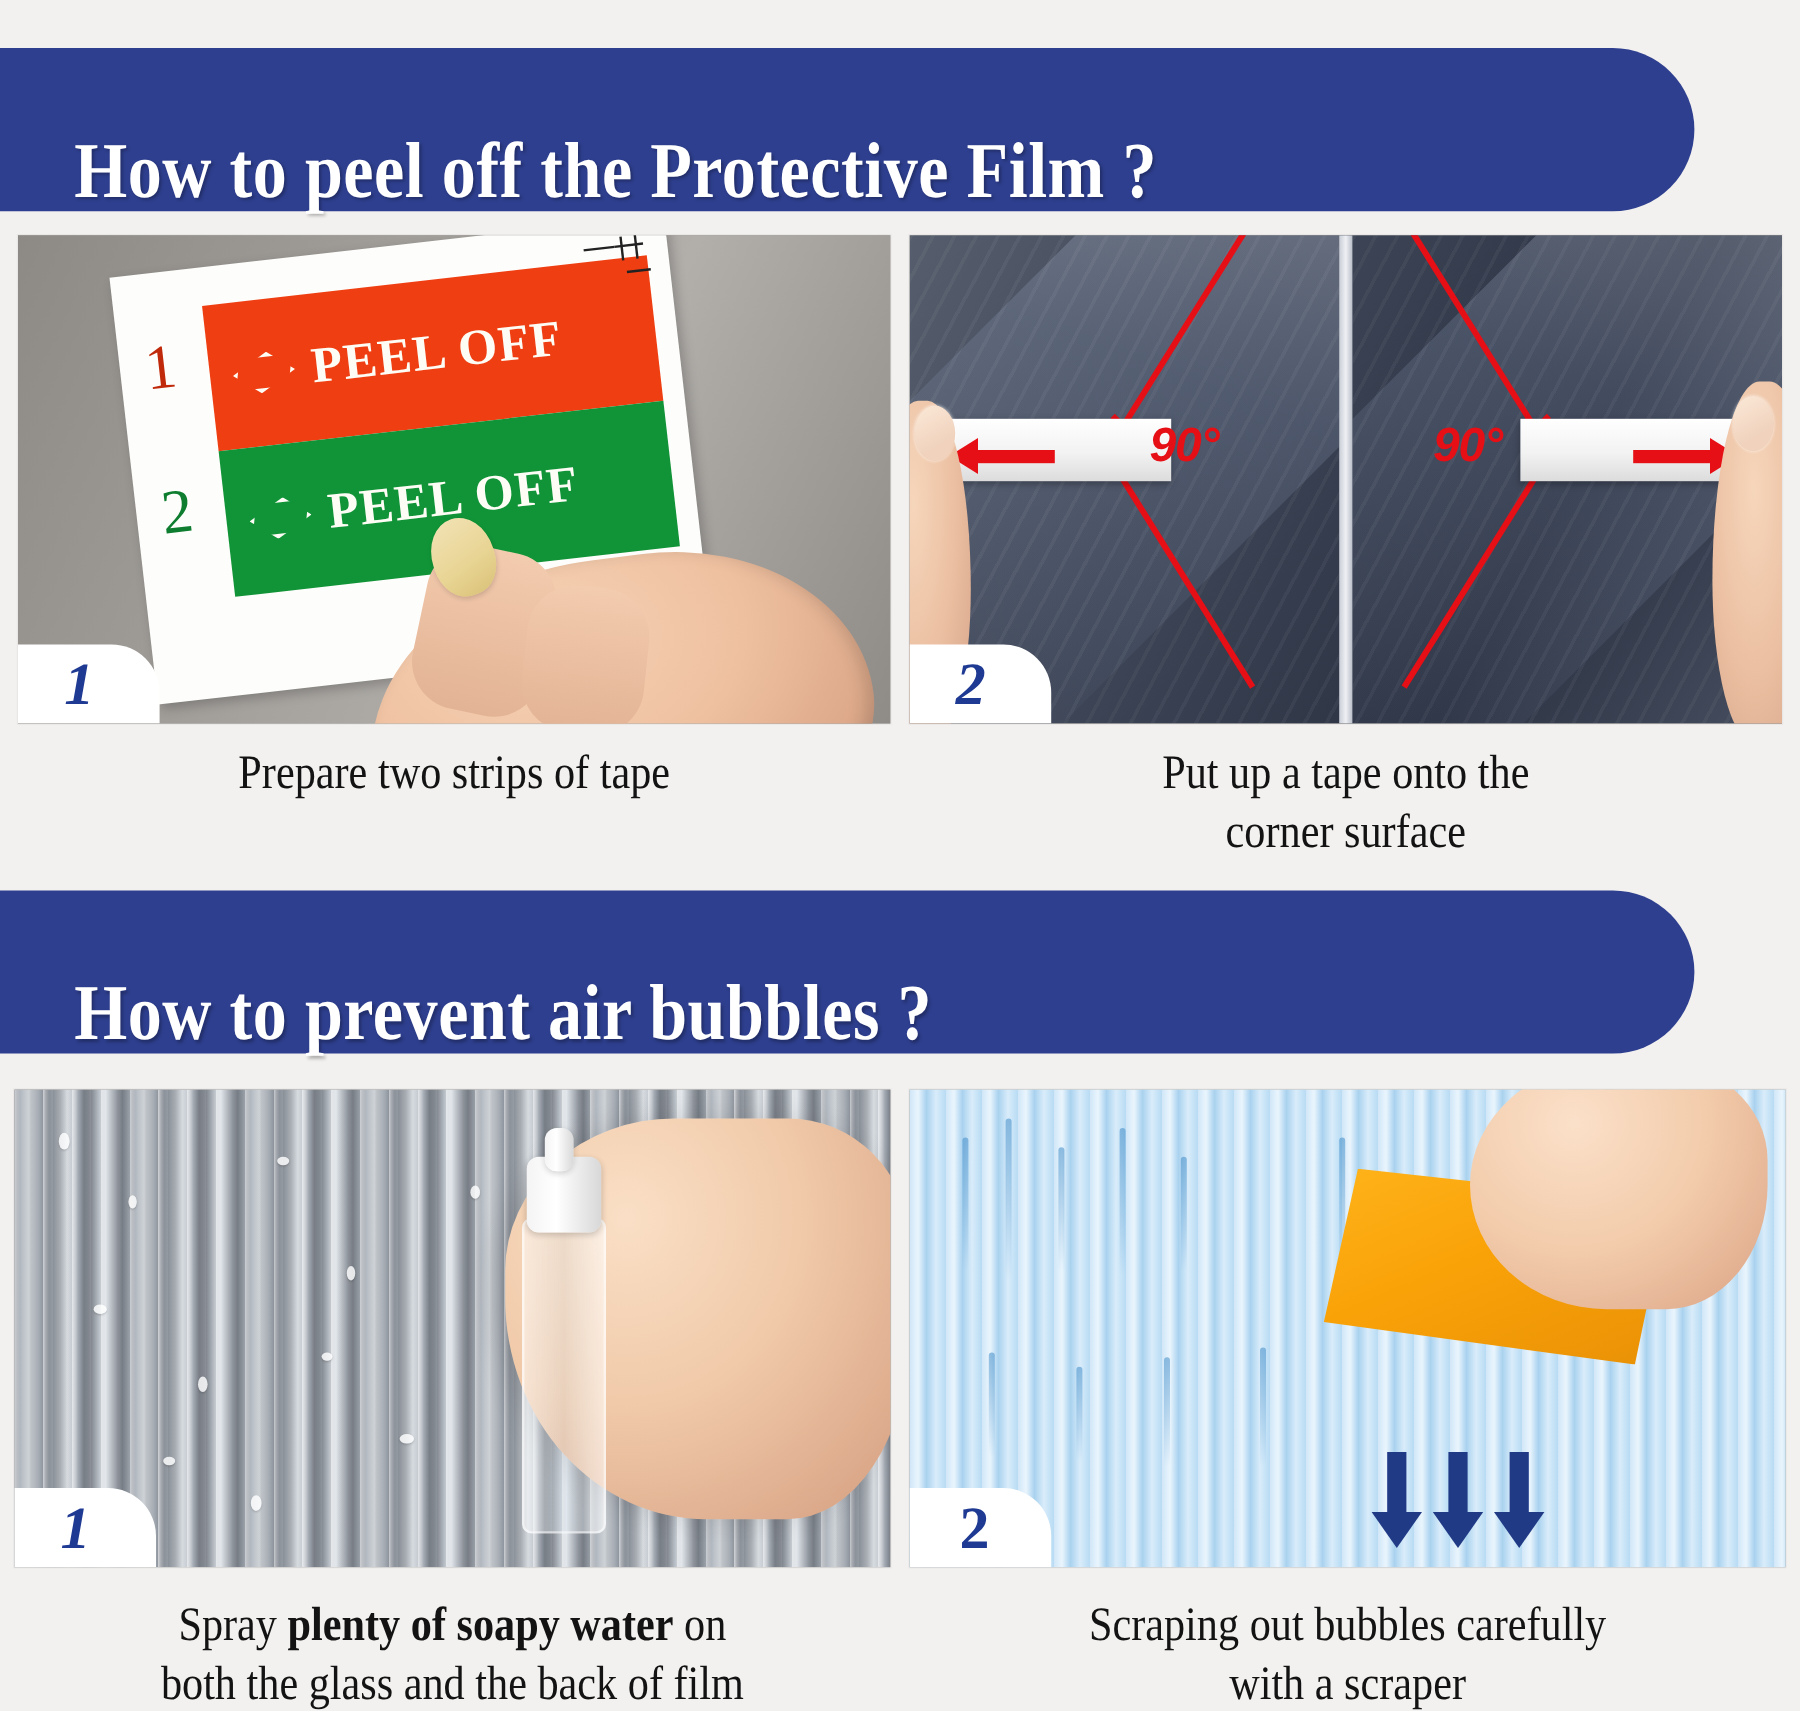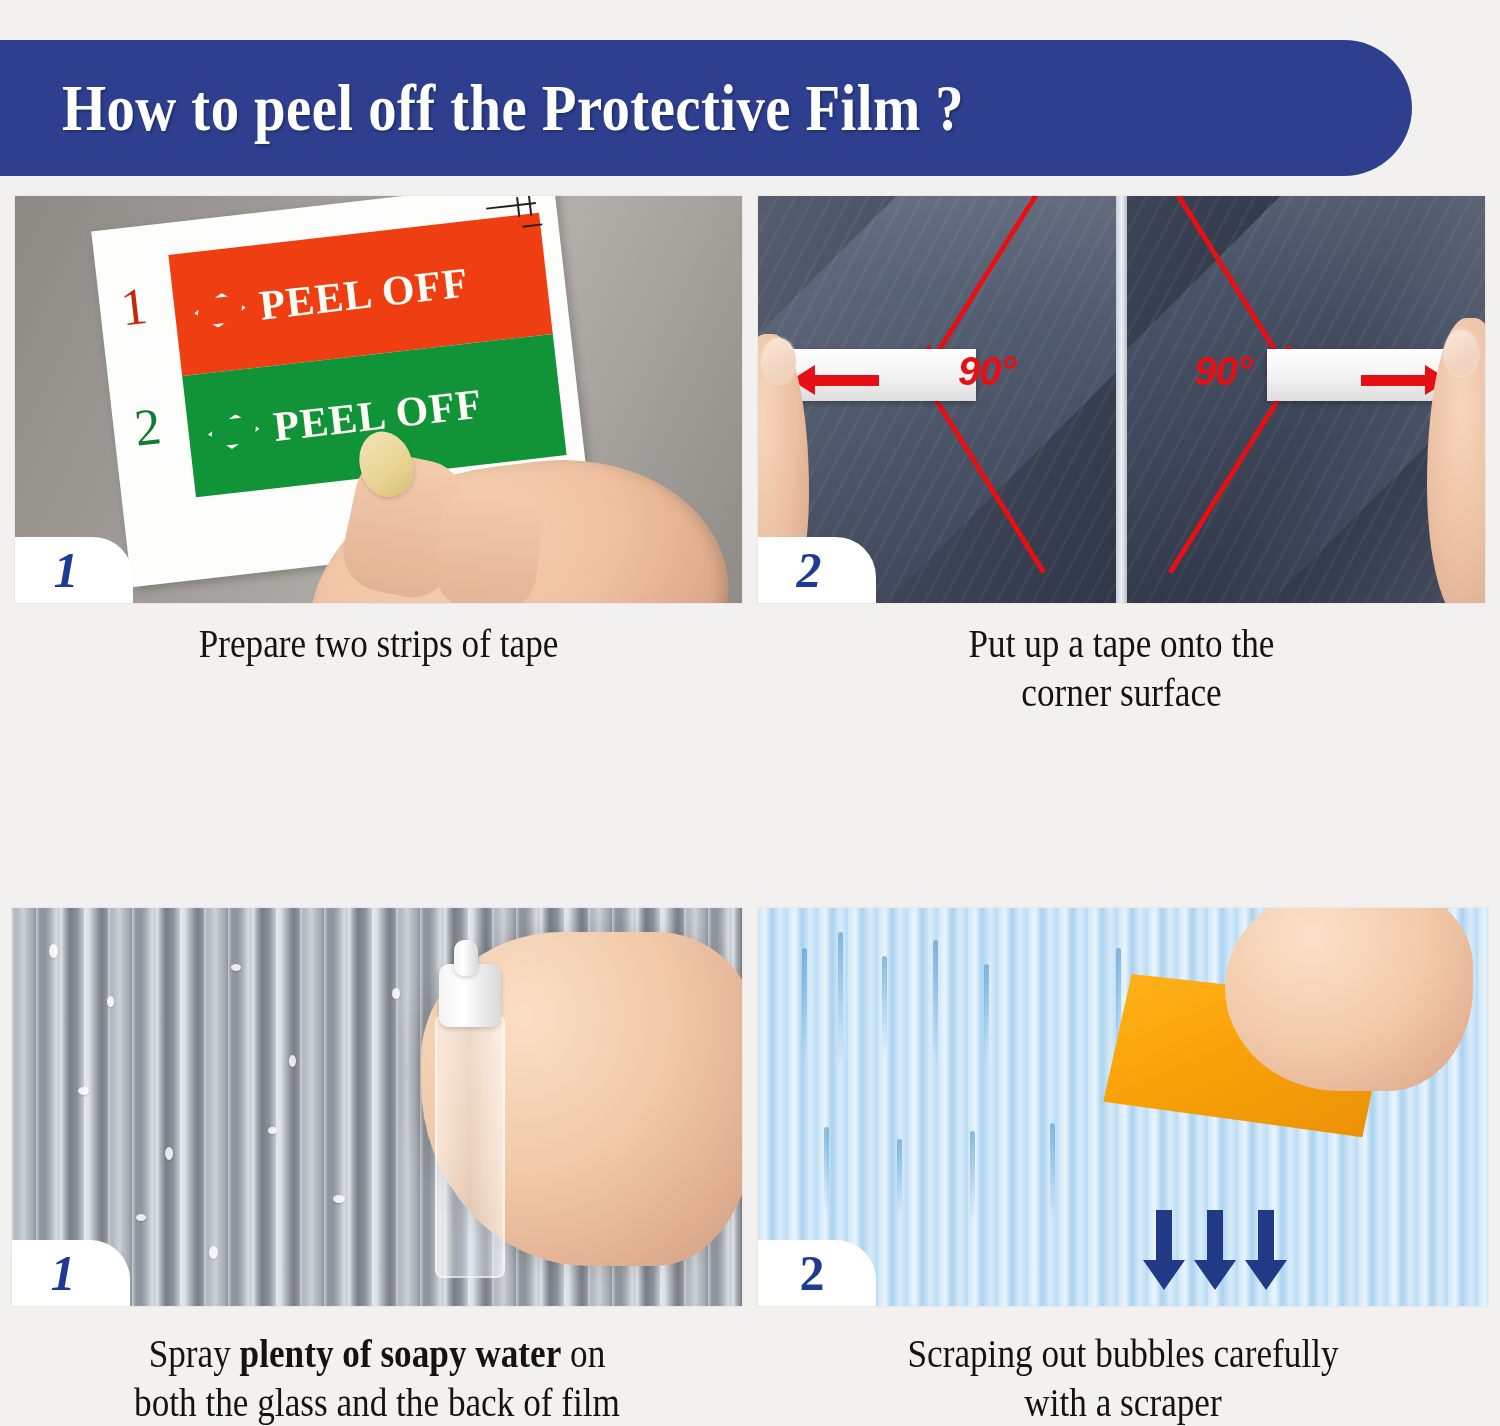--- a/index.html
+++ b/index.html
@@ -20,21 +20,21 @@
   }
 
   
   .banner {
     position: absolute;
     left: 0;
     height: 136px;
     background: #2e3f8f;
     border-radius: 0 70px 70px 0;
     display: flex;
-    align-items: center;
+    align-items: flex-end;
   }
   .banner-title {
     color: #ffffff;
     font-family: "Liberation Serif", "DejaVu Serif", serif;
     font-weight: 700;
     font-size: 66px;
     line-height: 1;
     letter-spacing: 0.5px;
     padding-left: 72px;
     transform: scaleX(0.86);
@@ -428,20 +428,23 @@
 
   <div class="caption" style="left:15px; top:620px; width:727px;">
     <span>Prepare two strips of tape</span>
   </div>
 
   <div class="caption" style="left:758px; top:620px; width:727px;">
     <div><span>Put up a tape onto the</span></div>
     <div><span>corner surface</span></div>
   </div>
 
+  <div class="banner" id="banner-2">
+    <div class="banner-title">How to prevent air bubbles ?</div>
+  </div>
 
   <div class="panel" style="left:12px; top:908px; width:730px; height:398px;">
     <div class="panel-inner">
       <div class="p3-bg"></div>
       <div class="p3-ribs-hi"></div>
 
       <div class="drop" style="left:5%;  top:9%;  width:9px;  height:14px;"></div>
       <div class="drop" style="left:13%; top:22%; width:7px;  height:11px;"></div>
       <div class="drop" style="left:9%;  top:45%; width:11px; height:8px;"></div>
       <div class="drop" style="left:21%; top:60%; width:8px;  height:13px;"></div>

